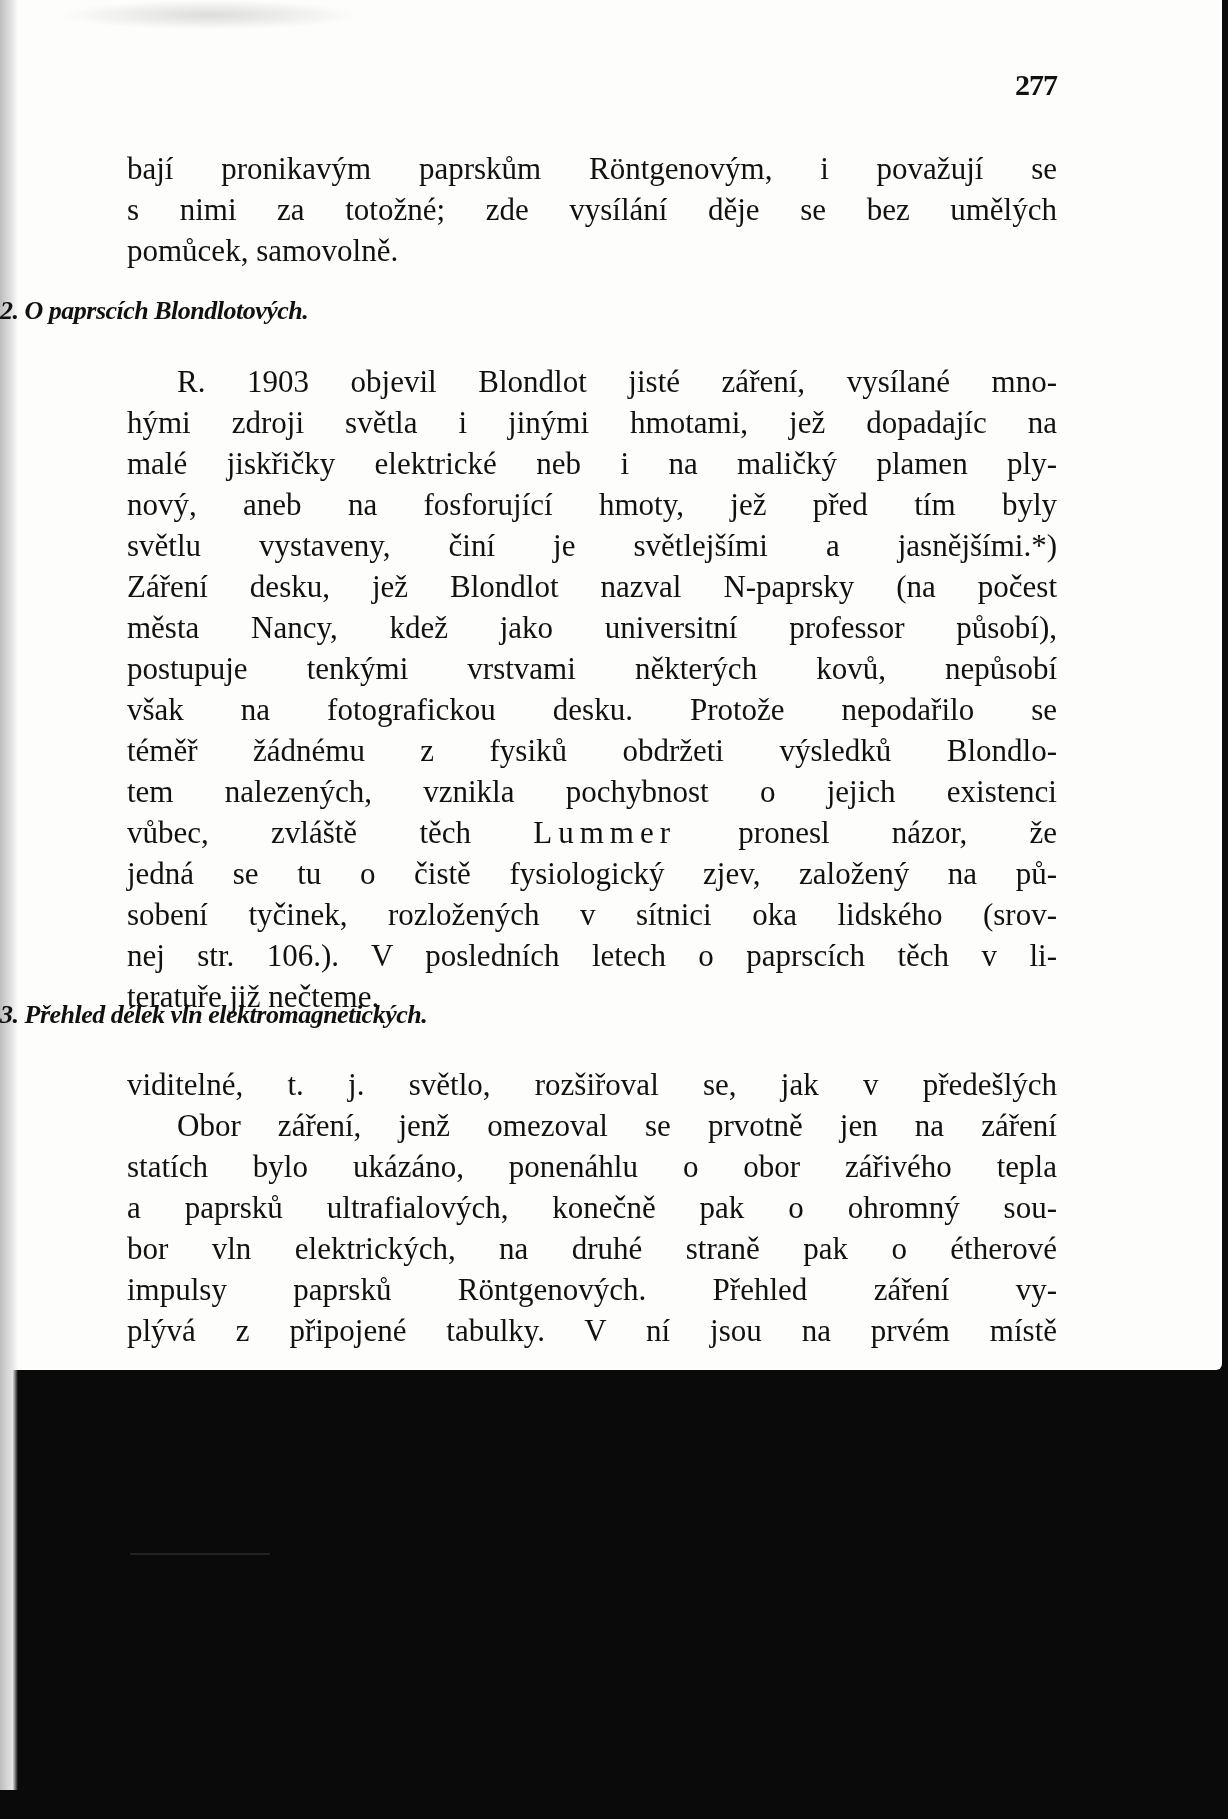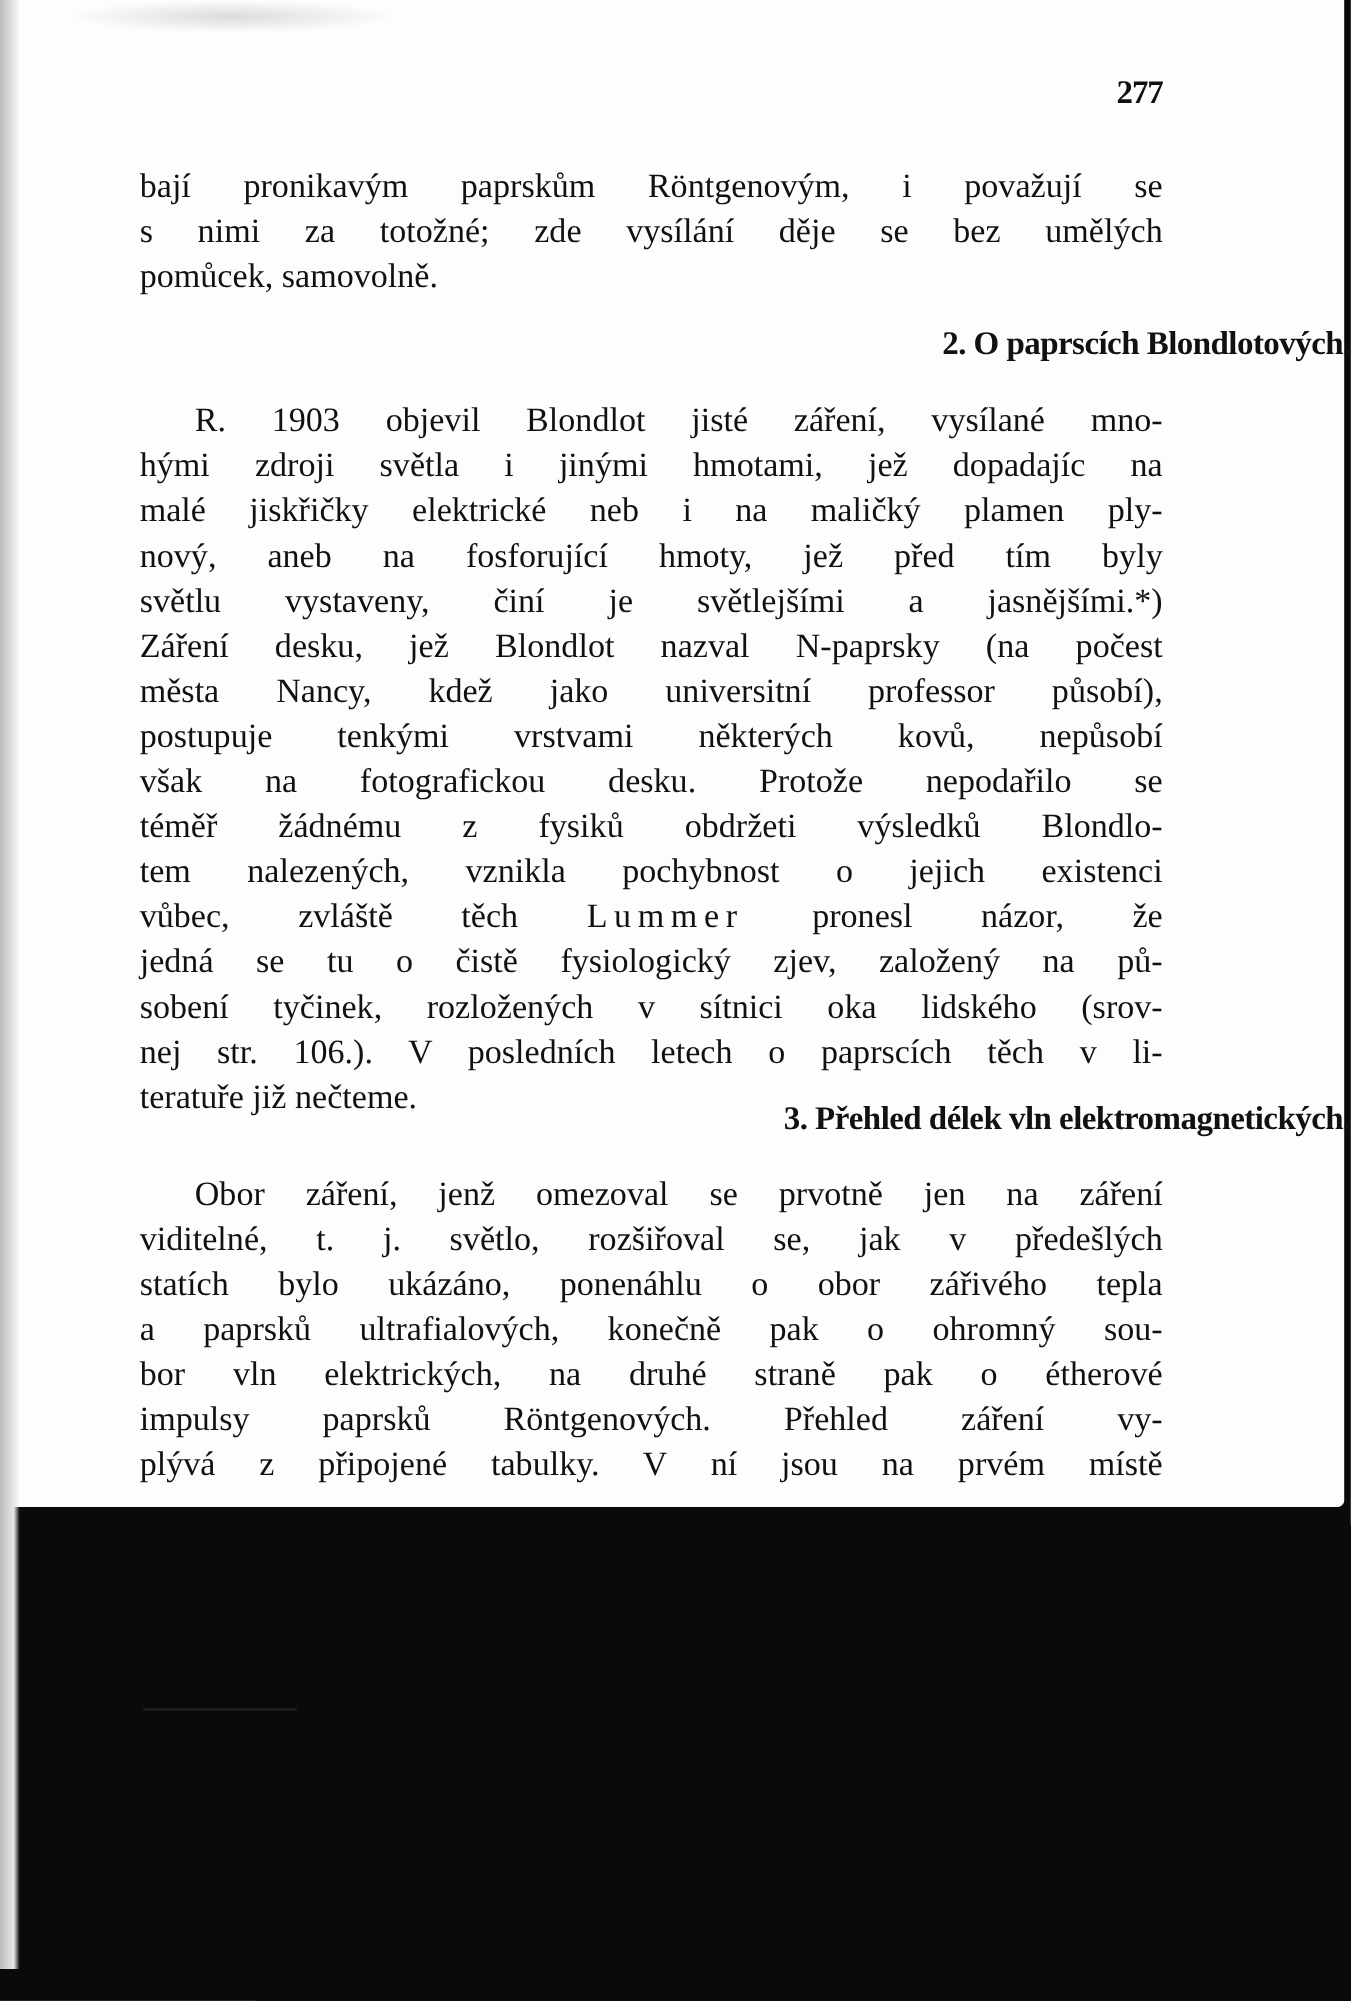--- a/index.html
+++ b/index.html
@@ -54,24 +54,25 @@
       text-align: justify;
       text-align-last: justify;
       white-space: nowrap;
       height: 41px;
     }
     .line.last { text-align-last: left; }
     .indent { padding-left: 50px; }
     .heading {
       position: absolute;
       left: 0; width: 1228px;
-      text-align: right;
-      font-size: 30px;
+      text-align: left;
+      font-size: 26px;
       font-weight: bold;
       letter-spacing: -0.5px;
+      font-style: italic;
     }
     .spaced { letter-spacing: 6px; }
     .footnote-rule {
       position: absolute;
       left: 130px; top: 1553px;
       width: 140px; height: 2px;
       background: #222;
     }
     .footnote {
       position: absolute;
@@ -113,22 +114,22 @@
     <span class="line"><span>vůbec, zvláště těch</span> <span class="spaced">Lummer</span> <span>pronesl názor, že</span></span>
     <span class="line">jedná se tu o čistě fysiologický zjev, založený na pů-</span>
     <span class="line">sobení tyčinek, rozložených v sítnici oka lidského (srov-</span>
     <span class="line">nej str. 106.). V posledních letech o paprscích těch v li-</span>
     <span class="line last">teratuře již nečteme.</span>
   </div>
 
   <div class="heading" style="top:1000px;">3. Přehled délek vln elektromagnetických.</div>
 
   <div class="text-block" style="top:1064px;">
+    <span class="line">viditelné, t. j. světlo, rozšiřoval se, jak v předešlých</span>
     <span class="line indent">Obor záření, jenž omezoval se prvotně jen na záření</span>
-    <span class="line">viditelné, t. j. světlo, rozšiřoval se, jak v předešlých</span>
     <span class="line">statích bylo ukázáno, ponenáhlu o obor zářivého tepla</span>
     <span class="line">a paprsků ultrafialových, konečně pak o ohromný sou-</span>
     <span class="line">bor vln elektrických, na druhé straně pak o étherové</span>
     <span class="line">impulsy paprsků Röntgenových. Přehled záření vy-</span>
     <span class="line">plývá z připojené tabulky. V ní jsou na prvém místě</span>
   </div>
 
   <div class="footnote-rule"></div>
 </div>
 

